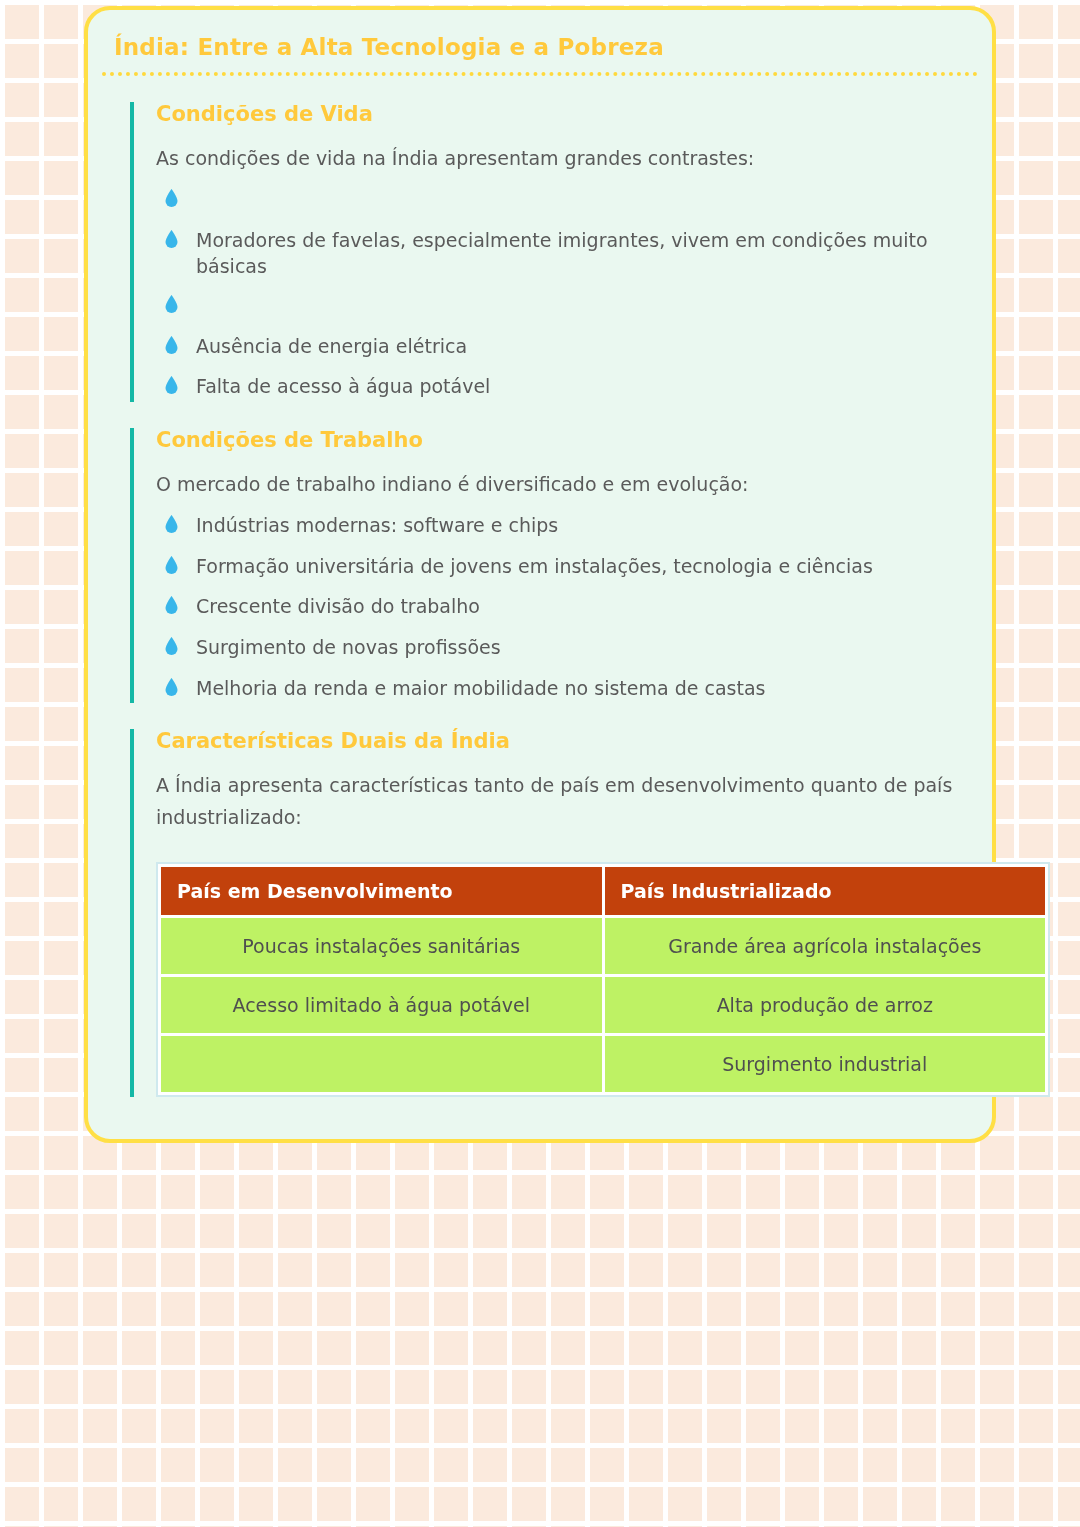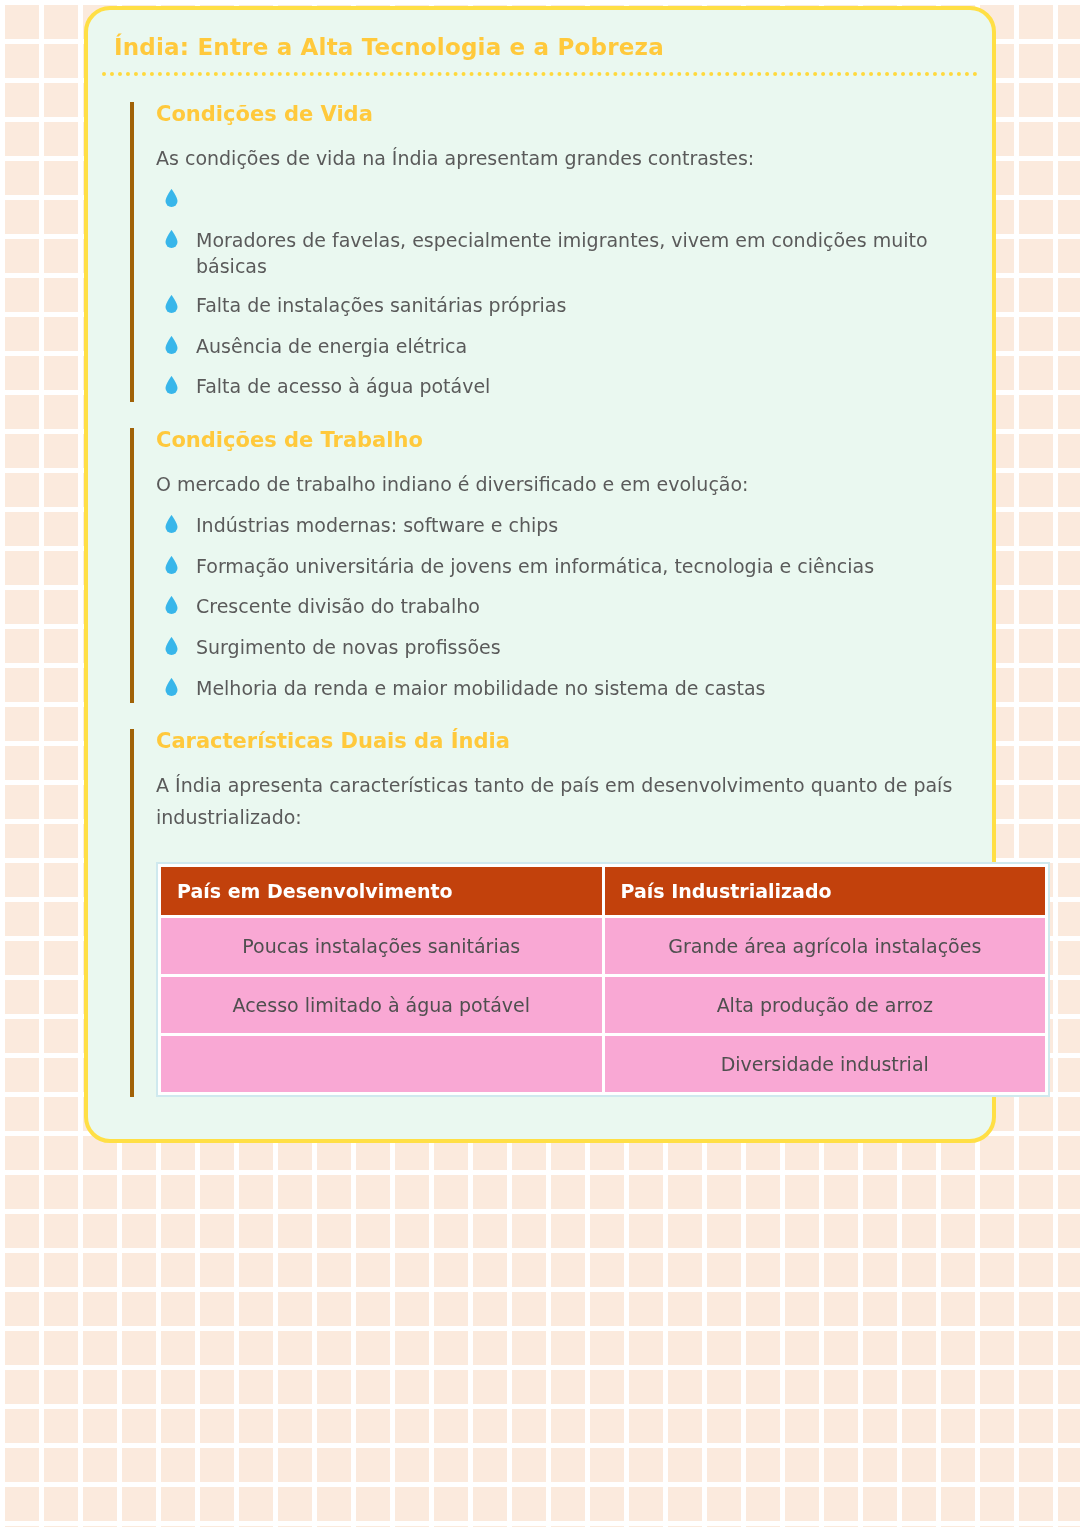--- a/index.html
+++ b/index.html
@@ -42,21 +42,21 @@
     margin: 12px 14px 0;
     border-bottom: 4px dotted #ffd93d;
     height: 0;
   }
 
   .sections {
     padding: 0 36px 0 42px;
   }
 
   .section {
-    border-left: 4px solid #a16207;
+    border-left: 4px solid #14b8a6;
     padding-left: 22px;
     margin-top: 26px;
   }
 
   .section-heading {
     color: #ffc93c;
     font-size: 21px;
     font-weight: bold;
     margin-bottom: 16px;
   }
@@ -105,21 +105,21 @@
     background: #c2410c;
     color: #ffffff;
     font-size: 19px;
     font-weight: bold;
     text-align: left;
     padding: 13px 16px;
     width: 50%;
   }
 
   table.dual-table td {
-    background: #f9a8d4;
+    background: #bef264;
     color: #4f4f4f;
     font-size: 19px;
     text-align: center;
     padding: 15px 12px;
     height: 56px;
   }
 </style>
 </head>
 <body>
 
@@ -142,21 +142,20 @@
         <li>
           <span class="drop"><svg viewBox="0 0 20 26" width="15" height="20">
                 <path d="M10 1 C10 1 2 12 2 17 a8 8 0 0 0 16 0 C18 12 10 1 10 1 Z" fill="#38b6ea"></path>
               </svg></span>
           <span>Moradores de favelas, especialmente imigrantes, vivem em condições muito básicas</span>
         </li>
         <li>
           <span class="drop"><svg viewBox="0 0 20 26" width="15" height="20">
                 <path d="M10 1 C10 1 2 12 2 17 a8 8 0 0 0 16 0 C18 12 10 1 10 1 Z" fill="#38b6ea"></path>
               </svg></span>
-          <span>Falta de instalações sanitárias próprias</span>
         </li>
         <li>
           <span class="drop"><svg viewBox="0 0 20 26" width="15" height="20">
                 <path d="M10 1 C10 1 2 12 2 17 a8 8 0 0 0 16 0 C18 12 10 1 10 1 Z" fill="#38b6ea"></path>
               </svg></span>
           <span>Ausência de energia elétrica</span>
         </li>
         <li>
           <span class="drop"><svg viewBox="0 0 20 26" width="15" height="20">
                 <path d="M10 1 C10 1 2 12 2 17 a8 8 0 0 0 16 0 C18 12 10 1 10 1 Z" fill="#38b6ea"></path>
@@ -173,21 +172,21 @@
         <li>
           <span class="drop"><svg viewBox="0 0 20 26" width="15" height="20">
                 <path d="M10 1 C10 1 2 12 2 17 a8 8 0 0 0 16 0 C18 12 10 1 10 1 Z" fill="#38b6ea"></path>
               </svg></span>
           <span>Indústrias modernas: software e chips</span>
         </li>
         <li>
           <span class="drop"><svg viewBox="0 0 20 26" width="15" height="20">
                 <path d="M10 1 C10 1 2 12 2 17 a8 8 0 0 0 16 0 C18 12 10 1 10 1 Z" fill="#38b6ea"></path>
               </svg></span>
-          <span>Formação universitária de jovens em informática, tecnologia e ciências</span>
+          <span>Formação universitária de jovens em instalações, tecnologia e ciências</span>
         </li>
         <li>
           <span class="drop"><svg viewBox="0 0 20 26" width="15" height="20">
                 <path d="M10 1 C10 1 2 12 2 17 a8 8 0 0 0 16 0 C18 12 10 1 10 1 Z" fill="#38b6ea"></path>
               </svg></span>
           <span>Crescente divisão do trabalho</span>
         </li>
         <li>
           <span class="drop"><svg viewBox="0 0 20 26" width="15" height="20">
                 <path d="M10 1 C10 1 2 12 2 17 a8 8 0 0 0 16 0 C18 12 10 1 10 1 Z" fill="#38b6ea"></path>
@@ -218,20 +217,20 @@
           <tr>
             <td>Poucas instalações sanitárias</td>
             <td>Grande área agrícola instalações</td>
           </tr>
           <tr>
             <td>Acesso limitado à água potável</td>
             <td>Alta produção de arroz</td>
           </tr>
           <tr>
             <td></td>
-            <td>Diversidade industrial</td>
+            <td>Surgimento industrial</td>
           </tr>
         </tbody>
       </table>
     </section>
 
   </div>
 </div>
 
 </body></html>

